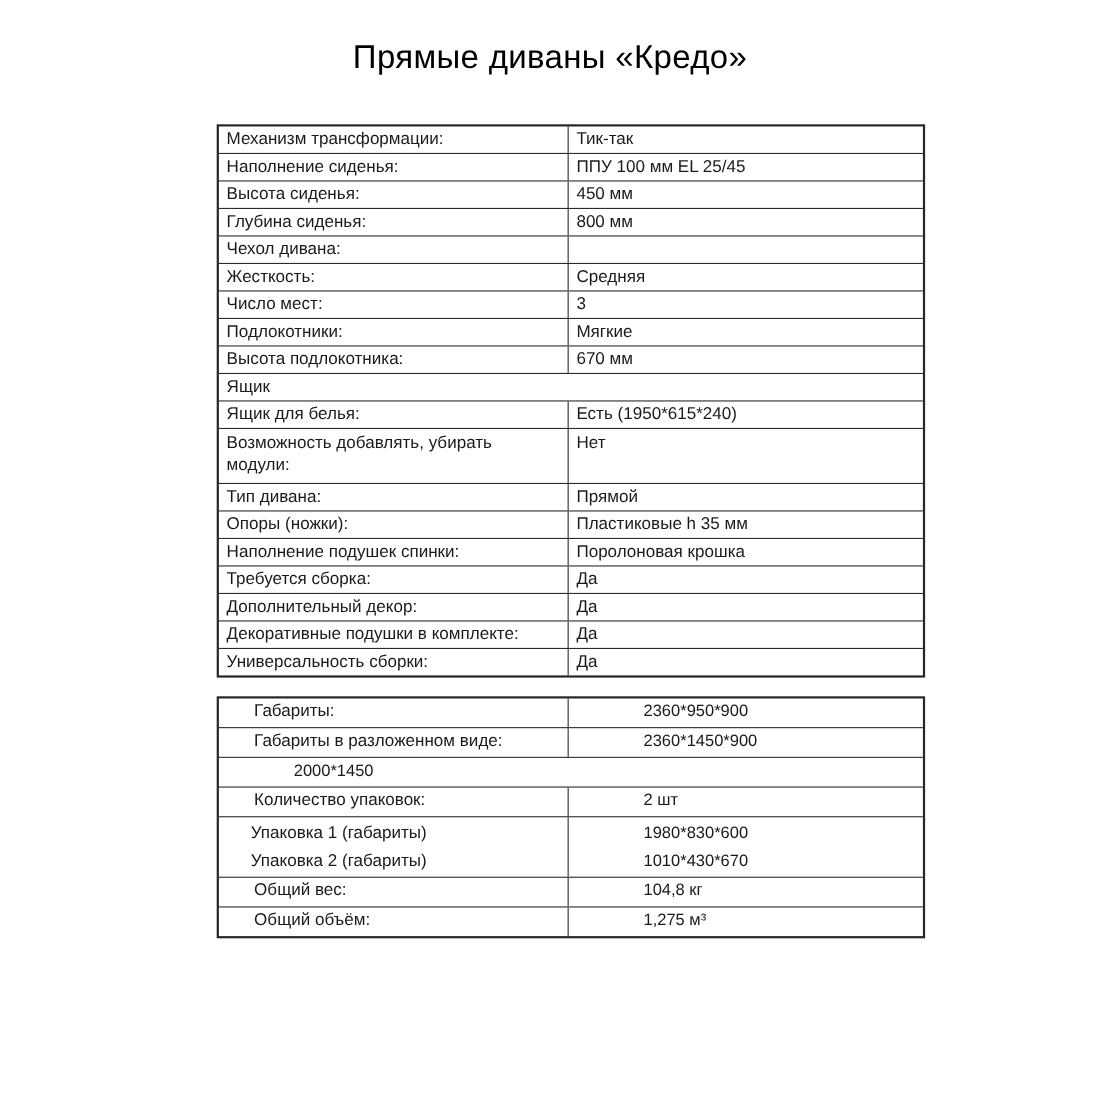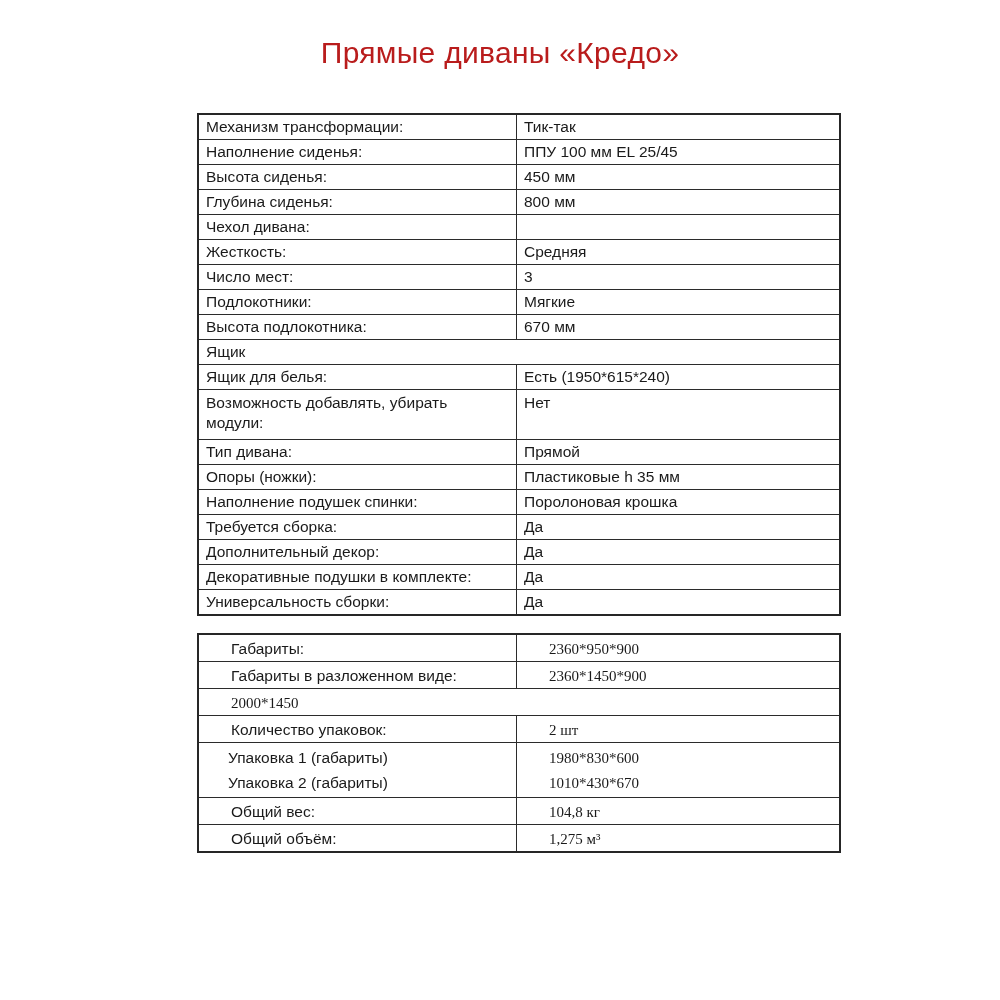--- a/index.html
+++ b/index.html
@@ -11,60 +11,61 @@
     position: relative;
     overflow: hidden;
   }
   .page-title {
     position: absolute;
     top: 36px; left: 0;
     width: 100%;
     text-align: center;
     font-size: 30px;
     font-weight: 500;
-    color: #b91c1c;
+    color: #000000;
     letter-spacing: 0.3px;
   }
   .spec-table, .dims-table {
     position: absolute;
     left: 197px;
     width: 644px;
     border: 2px solid #262626;
     background: #ffffff;
   }
   .spec-table { top: 113px; }
   .dims-table { top: 633px; }
   .row {
     display: grid;
     grid-template-columns: 318px 1fr;
     border-top: 1px solid #2b2b2b;
   }
   .row:first-child { border-top: none; }
   .cell {
     display: flex;
-    align-items: flex-end;
+    align-items: flex-start;
     padding: 2px 6px 2px 7px;
     font-size: 15.5px;
     line-height: 20px;
     min-height: 24px;
   }
   .dims-table .cell { min-height: 26px; padding-left: 32px; }
   .label-cell { border-right: 1px solid #2b2b2b; }
   .tall .cell {
     min-height: 49px;
     align-items: flex-start;
     padding-top: 3px;
   }
   .tall .label-cell span {
     display: inline-block;
     max-width: 248px;
   }
   .serif-val {
-    font-family: Liberation Serif, serif;
+    font-family: Liberation Sans, sans-serif;
     font-size: 15px;
+    margin-left: 36px;
   }
   .pkg-row .cell {
     min-height: 54px;
     flex-direction: column;
     align-items: flex-start;
     justify-content: space-around;
   }
   .pkg-row .label-cell { padding-left: 29px; }
 </style>
 </head>

